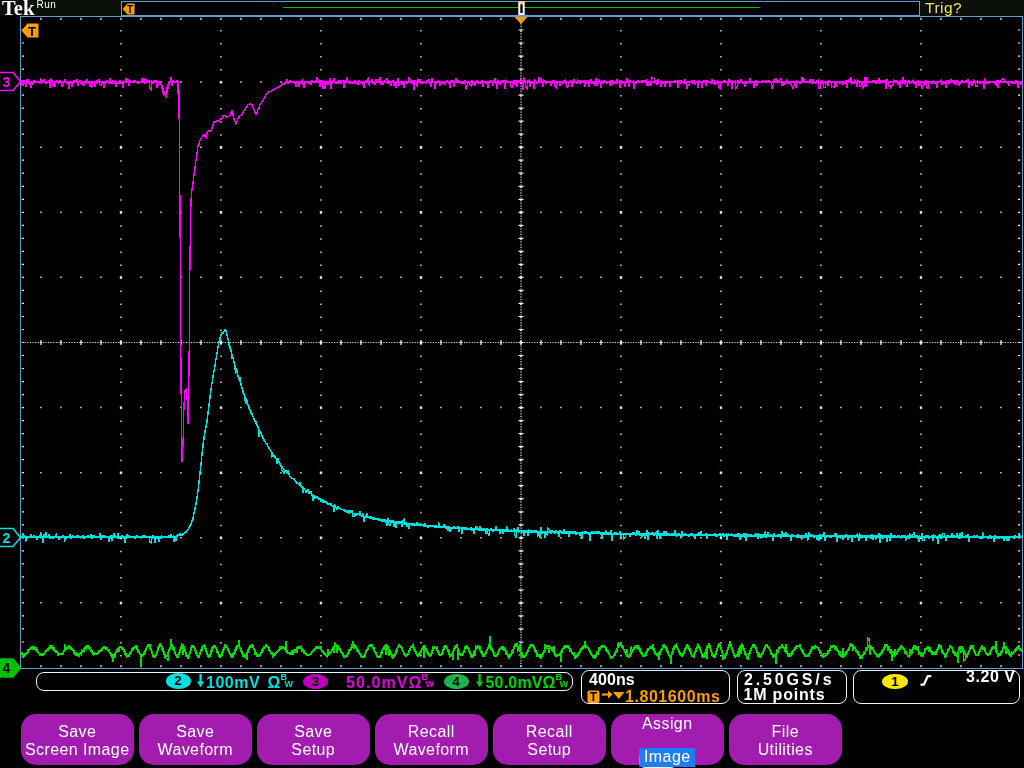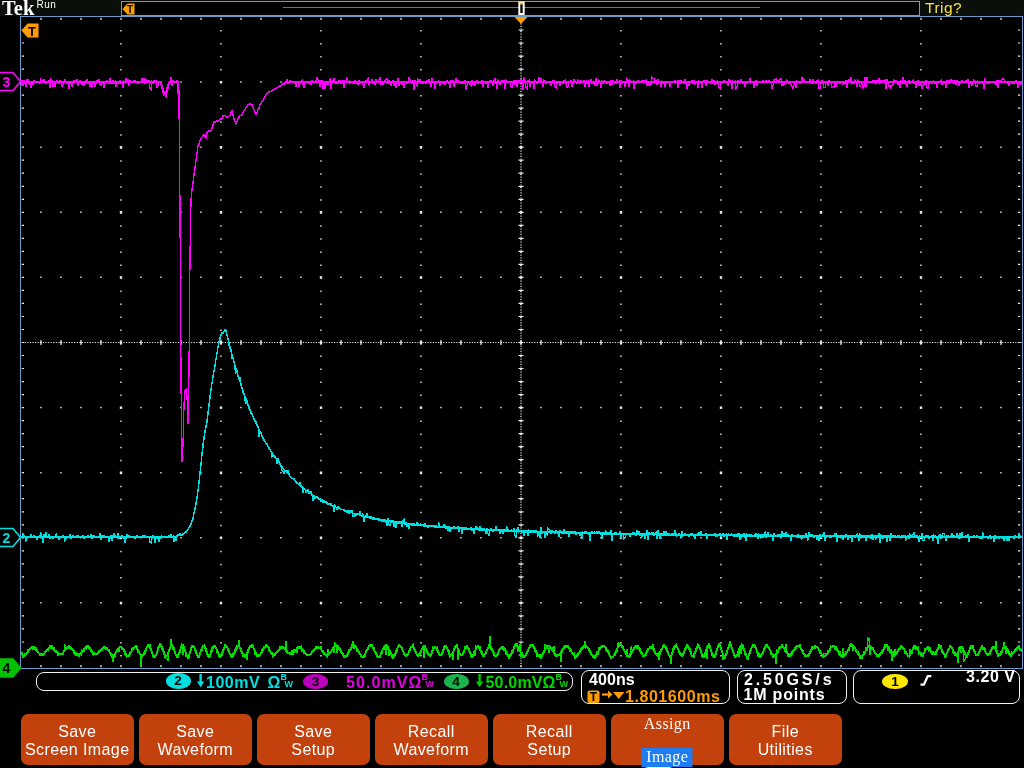--- a/index.html
+++ b/index.html
@@ -19,22 +19,22 @@
 #chbox   { left:36px;  top:671.5px; width:537px; height:19.5px; }
 #timebox { left:581px; top:670px; width:149px; height:34px; }
 #acqbox  { left:737px; top:670px; width:110px; height:34px; }
 #trigbox { left:853px; top:670px; width:167px; height:34px; }
 .badge { position:absolute; width:25px; height:15.5px; border-radius:50%;
           color:#000; font-size:13.5px; font-weight:bold; text-align:center;
           line-height:16.5px; }
 .rd { position:absolute; font-size:16px; font-weight:bold; letter-spacing:0.3px;
        white-space:nowrap; }
 .bw { position:absolute; font-size:9px; font-weight:bold; }
-.btn { position:absolute; top:714px; width:112.5px; height:51px; background:#c2410c;
-        border-radius:7px; color:#fff; text-align:center; font-size:16px;
+.btn { position:absolute; top:714px; width:112.5px; height:51px; background:#a21caf;
+        border-radius:15px; color:#fff; text-align:center; font-size:16px;
         line-height:18.5px; padding-top:8.5px; letter-spacing:0.4px; }
 #datebox { left:909px; top:729px; width:111.5px; height:36px; border:1.6px solid #f2f2f2;
             border-radius:9px; color:#fff; font-size:15.5px; font-weight:bold;
             text-align:left; line-height:14.8px; padding:2.9px 0 0 6px; letter-spacing:1.4px; }
 svg.overlay { position:absolute; left:0; top:0; pointer-events:none; }
 </style></head>
 <body>
 <div id="scr">
 <div class="abs" id="topstrip"></div>
 <div class="abs" id="tek">Tek</div>
@@ -128,21 +128,21 @@
 <svg class="overlay" width="16" height="16" style="left:920px;top:674px;">
   <path d="M0.5 10.6 h3.4 l3.8 -8.4 h3.6" stroke="#fff" stroke-width="2.2" fill="none"></path>
 </svg>
 <span class="rd" style="left:966px;top:668px;color:#fff;letter-spacing:0.55px;">3.20 V</span>
 
 <div class="btn" style="left:21px;">Save<br>Screen Image</div>
 <div class="btn" style="left:139px;">Save<br>Waveform</div>
 <div class="btn" style="left:257px;">Save<br>Setup</div>
 <div class="btn" style="left:375px;">Recall<br>Waveform</div>
 <div class="btn" style="left:493px;">Recall<br>Setup</div>
-<div class="btn" style="left:611px;padding-top:0;line-height:18px;font-family:Liberation Serif, serif;">
+<div class="btn" style="left:611px;padding-top:0;line-height:18px;">
 <span style="position:absolute;top:1px;left:0;width:100%;">Assign</span>
 <span style="position:absolute;top:16.5px;left:0;width:100%;margin-top:20px;"><span style="background:#f2f2f2;color:#000;border-radius:6px;font-size:12px;font-weight:bold;
  padding:0.5px 4.5px 1.5px;vertical-align:1px;letter-spacing:0.2px;">Save</span> to</span>
 <span style="position:absolute;top:33.8px;left:50%;transform:translateX(-50%);
  background:#1f7df2;padding:0 4.5px 1.5px;">Image</span>
     </div>
 <div class="btn" style="left:729px;">File<br>Utilities</div>
 
 </div>
 </body></html>

